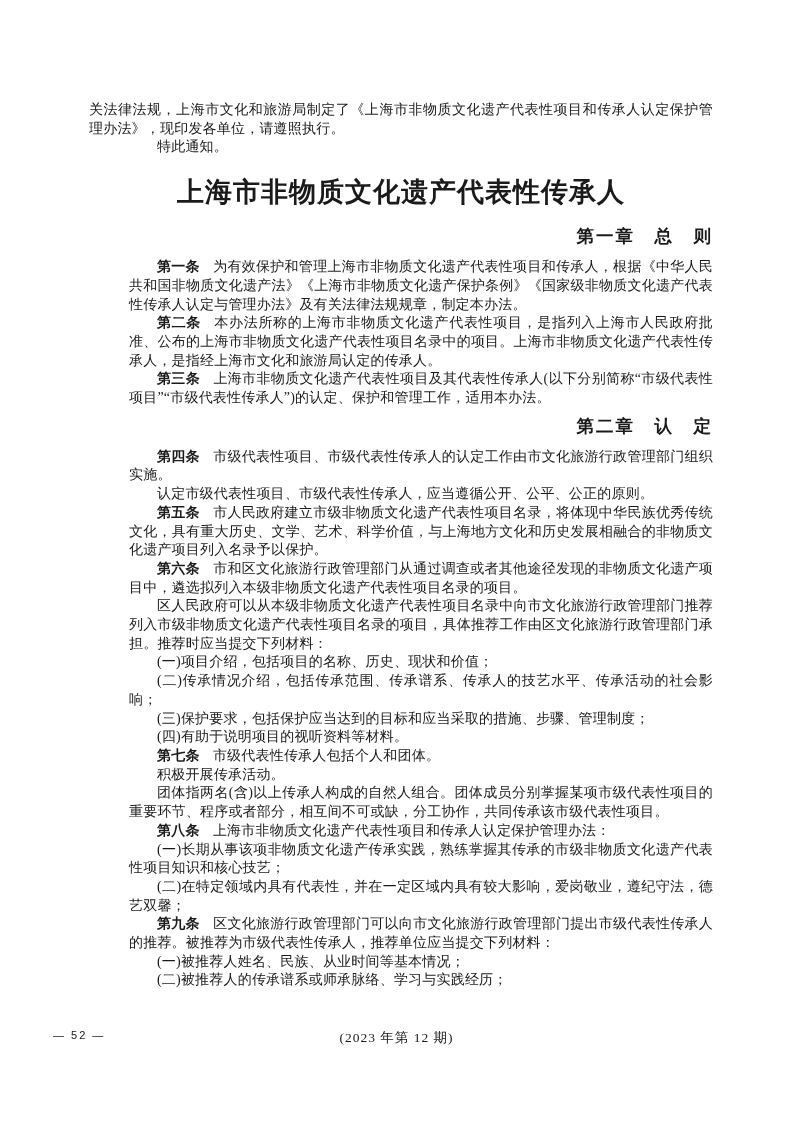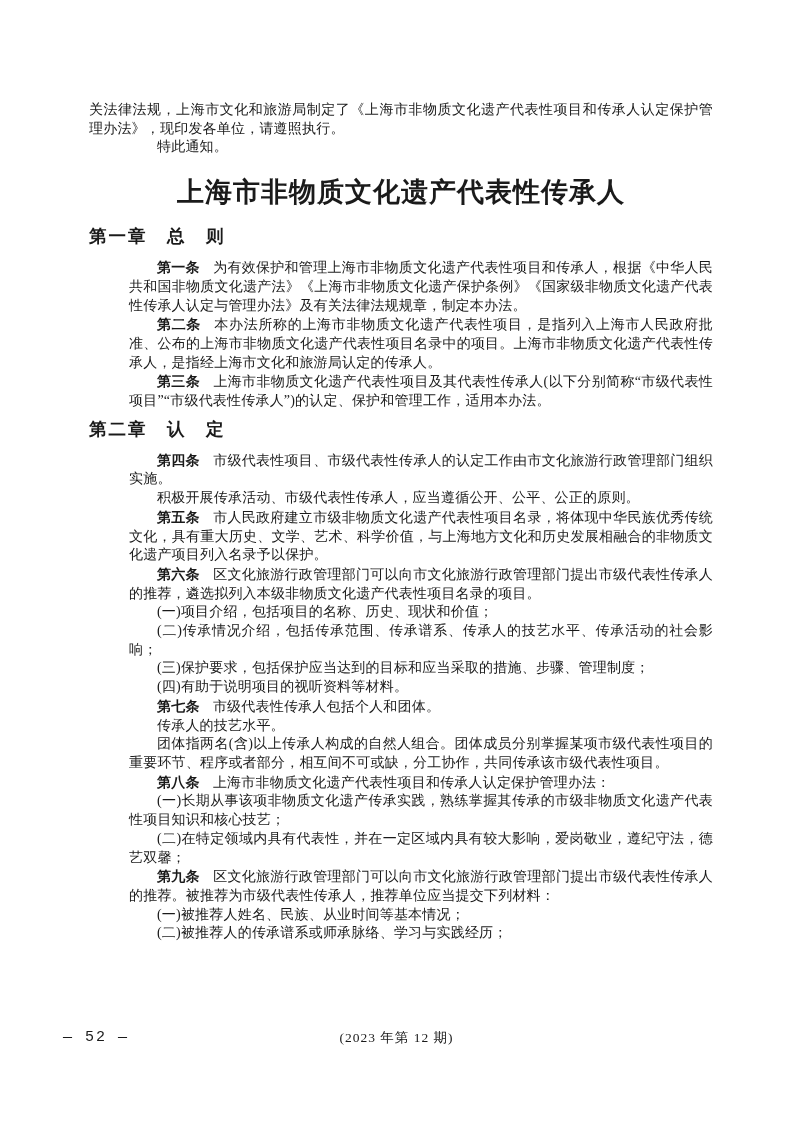--- a/index.html
+++ b/index.html
@@ -35,40 +35,40 @@
     text-indent: 0;
     text-align: center;
     font-weight: bold;
     font-size: 27px;
     line-height: 34px;
     letter-spacing: 1px;
   }
   .blk.para + .blk.title { margin-top: 18px; }
   .blk.chapter {
     text-indent: 0;
-    text-align: left;
+    text-align: right;
     font-family: "Liberation Sans", sans-serif;
     font-weight: bold;
     font-size: 17.5px;
     line-height: 19px;
     letter-spacing: 2px;
     margin: 9px 0 12px 0;
   }
   .blk.title + .blk.chapter { margin-top: 18px; }
   .article-label {
-    font-family: Liberation Sans, sans-serif;
+    font-family: Liberation Serif, serif;
     font-weight: bold;
     margin-right: 0.95em;
   }
   .footer-left {
     position: absolute;
-    left: 63px;
+    left: 53px;
     top: 1029px;
-    font-family: Liberation Mono, monospace;
-    font-size: 15px;
+    font-family: Liberation Sans, sans-serif;
+    font-size: 11px;
     letter-spacing: 2px;
   }
   .footer-center {
     position: absolute;
     left: 0;
     top: 1029px;
     width: 100%;
     text-align: center;
     font-family: "Liberation Serif", serif;
     font-size: 13.5px;
@@ -82,29 +82,30 @@
   <div class="content">
       <div class="blk cont">关法律法规，上海市文化和旅游局制定了《上海市非物质文化遗产代表性项目和传承人认定保护管理办法》，现印发各单位，请遵照执行。</div>
       <div class="blk para">特此通知。</div>
       <div class="blk title">上海市非物质文化遗产代表性传承人</div>
       <div class="blk chapter">第一章　总　则</div>
       <div class="blk article"><span class="article-label">第一条</span><span>为有效保护和管理上海市非物质文化遗产代表性项目和传承人，根据《中华人民共和国非物质文化遗产法》《上海市非物质文化遗产保护条例》《国家级非物质文化遗产代表性传承人认定与管理办法》及有关法律法规规章，制定本办法。</span></div>
       <div class="blk article"><span class="article-label">第二条</span><span>本办法所称的上海市非物质文化遗产代表性项目，是指列入上海市人民政府批准、公布的上海市非物质文化遗产代表性项目名录中的项目。上海市非物质文化遗产代表性传承人，是指经上海市文化和旅游局认定的传承人。</span></div>
       <div class="blk article"><span class="article-label">第三条</span><span>上海市非物质文化遗产代表性项目及其代表性传承人(以下分别简称“市级代表性项目”“市级代表性传承人”)的认定、保护和管理工作，适用本办法。</span></div>
       <div class="blk chapter">第二章　认　定</div>
       <div class="blk article"><span class="article-label">第四条</span><span>市级代表性项目、市级代表性传承人的认定工作由市文化旅游行政管理部门组织实施。</span></div>
-      <div class="blk para">积极开展传承活动、市级代表性传承人，应当遵循公开、公平、公正的原则。</div>
+      <div class="blk para">认定市级代表性项目、市级代表性传承人，应当遵循公开、公平、公正的原则。</div>
       <div class="blk article"><span class="article-label">第五条</span><span>市人民政府建立市级非物质文化遗产代表性项目名录，将体现中华民族优秀传统文化，具有重大历史、文学、艺术、科学价值，与上海地方文化和历史发展相融合的非物质文化遗产项目列入名录予以保护。</span></div>
-      <div class="blk article"><span class="article-label">第六条</span><span>区文化旅游行政管理部门可以向市文化旅游行政管理部门提出市级代表性传承人的推荐，遴选拟列入本级非物质文化遗产代表性项目名录的项目。</span></div>
+      <div class="blk article"><span class="article-label">第六条</span><span>市和区文化旅游行政管理部门从通过调查或者其他途径发现的非物质文化遗产项目中，遴选拟列入本级非物质文化遗产代表性项目名录的项目。</span></div>
+      <div class="blk para">区人民政府可以从本级非物质文化遗产代表性项目名录中向市文化旅游行政管理部门推荐列入市级非物质文化遗产代表性项目名录的项目，具体推荐工作由区文化旅游行政管理部门承担。推荐时应当提交下列材料：</div>
       <div class="blk para">(一)项目介绍，包括项目的名称、历史、现状和价值；</div>
       <div class="blk para">(二)传承情况介绍，包括传承范围、传承谱系、传承人的技艺水平、传承活动的社会影响；</div>
       <div class="blk para">(三)保护要求，包括保护应当达到的目标和应当采取的措施、步骤、管理制度；</div>
       <div class="blk para">(四)有助于说明项目的视听资料等材料。</div>
       <div class="blk article"><span class="article-label">第七条</span><span>市级代表性传承人包括个人和团体。</span></div>
-      <div class="blk para">传承人的技艺水平。</div>
+      <div class="blk para">积极开展传承活动。</div>
       <div class="blk para">团体指两名(含)以上传承人构成的自然人组合。团体成员分别掌握某项市级代表性项目的重要环节、程序或者部分，相互间不可或缺，分工协作，共同传承该市级代表性项目。</div>
       <div class="blk article"><span class="article-label">第八条</span><span>上海市非物质文化遗产代表性项目和传承人认定保护管理办法：</span></div>
       <div class="blk para">(一)长期从事该项非物质文化遗产传承实践，熟练掌握其传承的市级非物质文化遗产代表性项目知识和核心技艺；</div>
       <div class="blk para">(二)在特定领域内具有代表性，并在一定区域内具有较大影响，爱岗敬业，遵纪守法，德艺双馨；</div>
       <div class="blk article"><span class="article-label">第九条</span><span>区文化旅游行政管理部门可以向市文化旅游行政管理部门提出市级代表性传承人的推荐。被推荐为市级代表性传承人，推荐单位应当提交下列材料：</span></div>
       <div class="blk para">(一)被推荐人姓名、民族、从业时间等基本情况；</div>
       <div class="blk para">(二)被推荐人的传承谱系或师承脉络、学习与实践经历；</div>
     </div>
   <div class="footer-left">— 52 —</div>
   <div class="footer-center">(2023 年第 12 期)</div>

